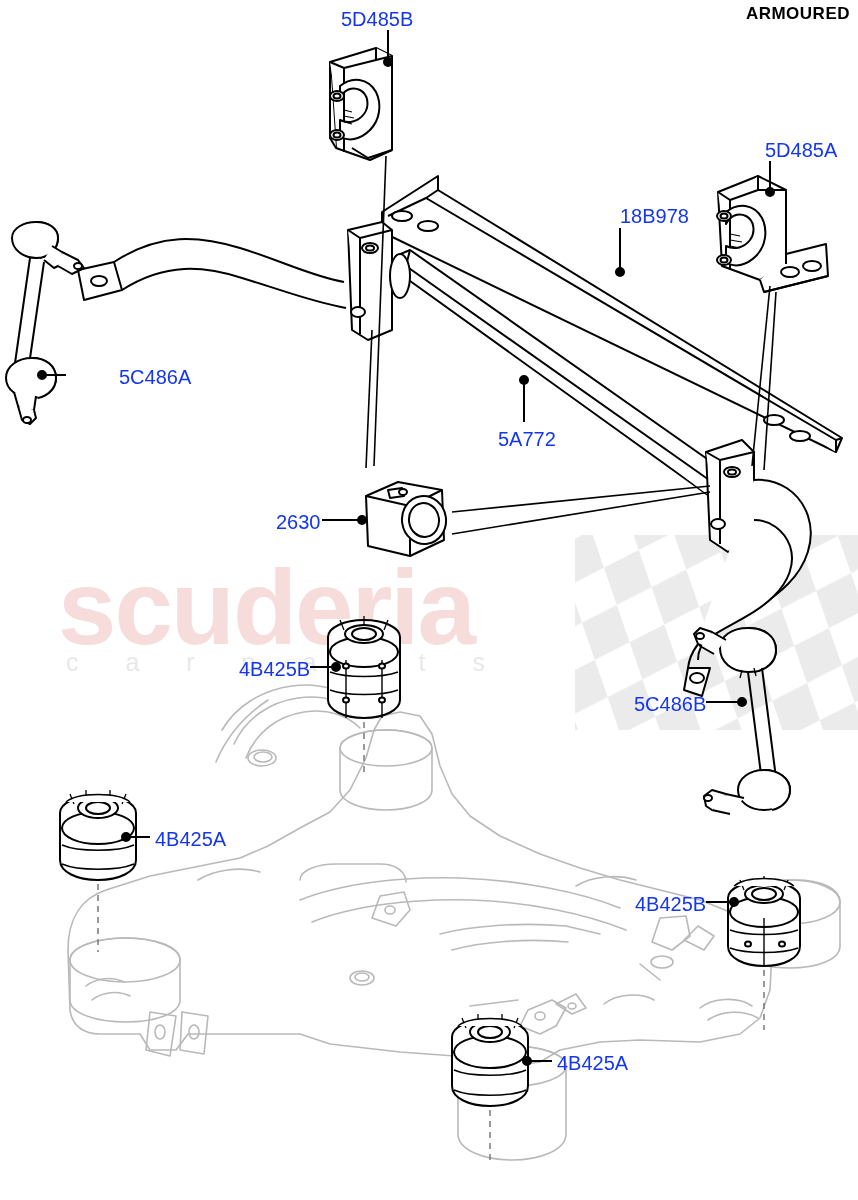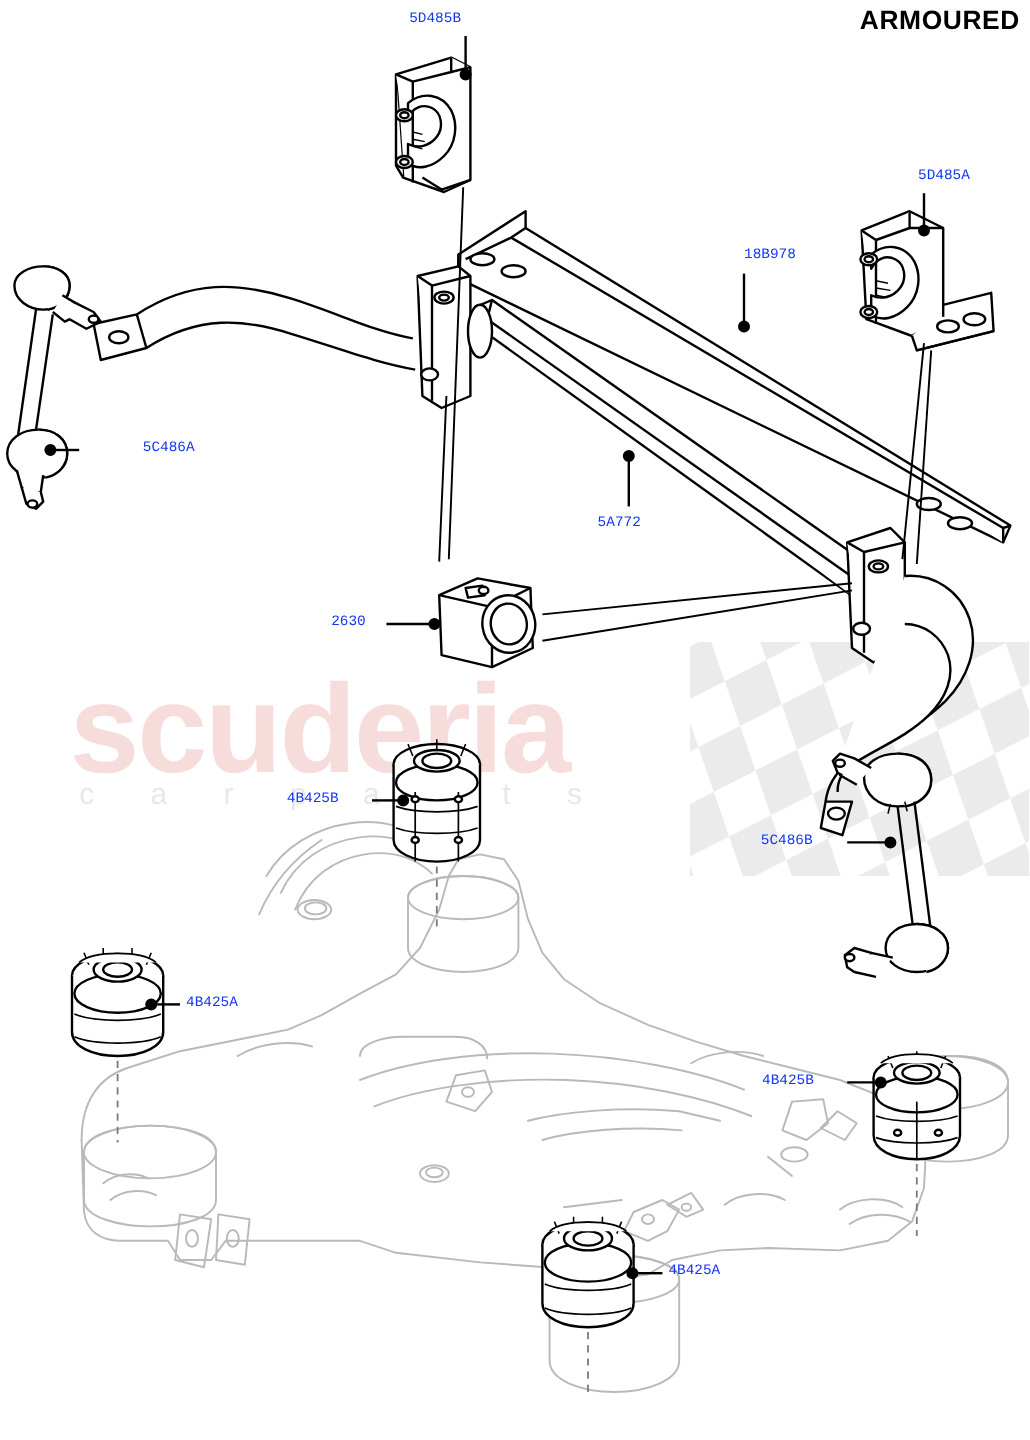--- a/index.html
+++ b/index.html
@@ -21,31 +21,31 @@
     position: absolute;
     left: 0;
     top: 0;
     width: 858px;
     height: 1200px;
   }
   .hdr {
     position: absolute;
     right: 8px;
     top: 4px;
-    font-size: 22px;
+    font-size: 17px;
     font-weight: bold;
     color: #000000;
     letter-spacing: 0.5px;
     font-family: "Liberation Sans", sans-serif;
   }
   .lbl {
     position: absolute;
-    font-size: 12px;
+    font-size: 20px;
     color: #1436f0;
-    font-family: Liberation Mono, monospace;
+    font-family: Liberation Sans, sans-serif;
     white-space: nowrap;
   }
   .wm-text {
     position: absolute;
     font-family: "Liberation Sans", sans-serif;
     font-weight: bold;
     pointer-events: none;
     user-select: none;
   }
   #wm-scuderia {

